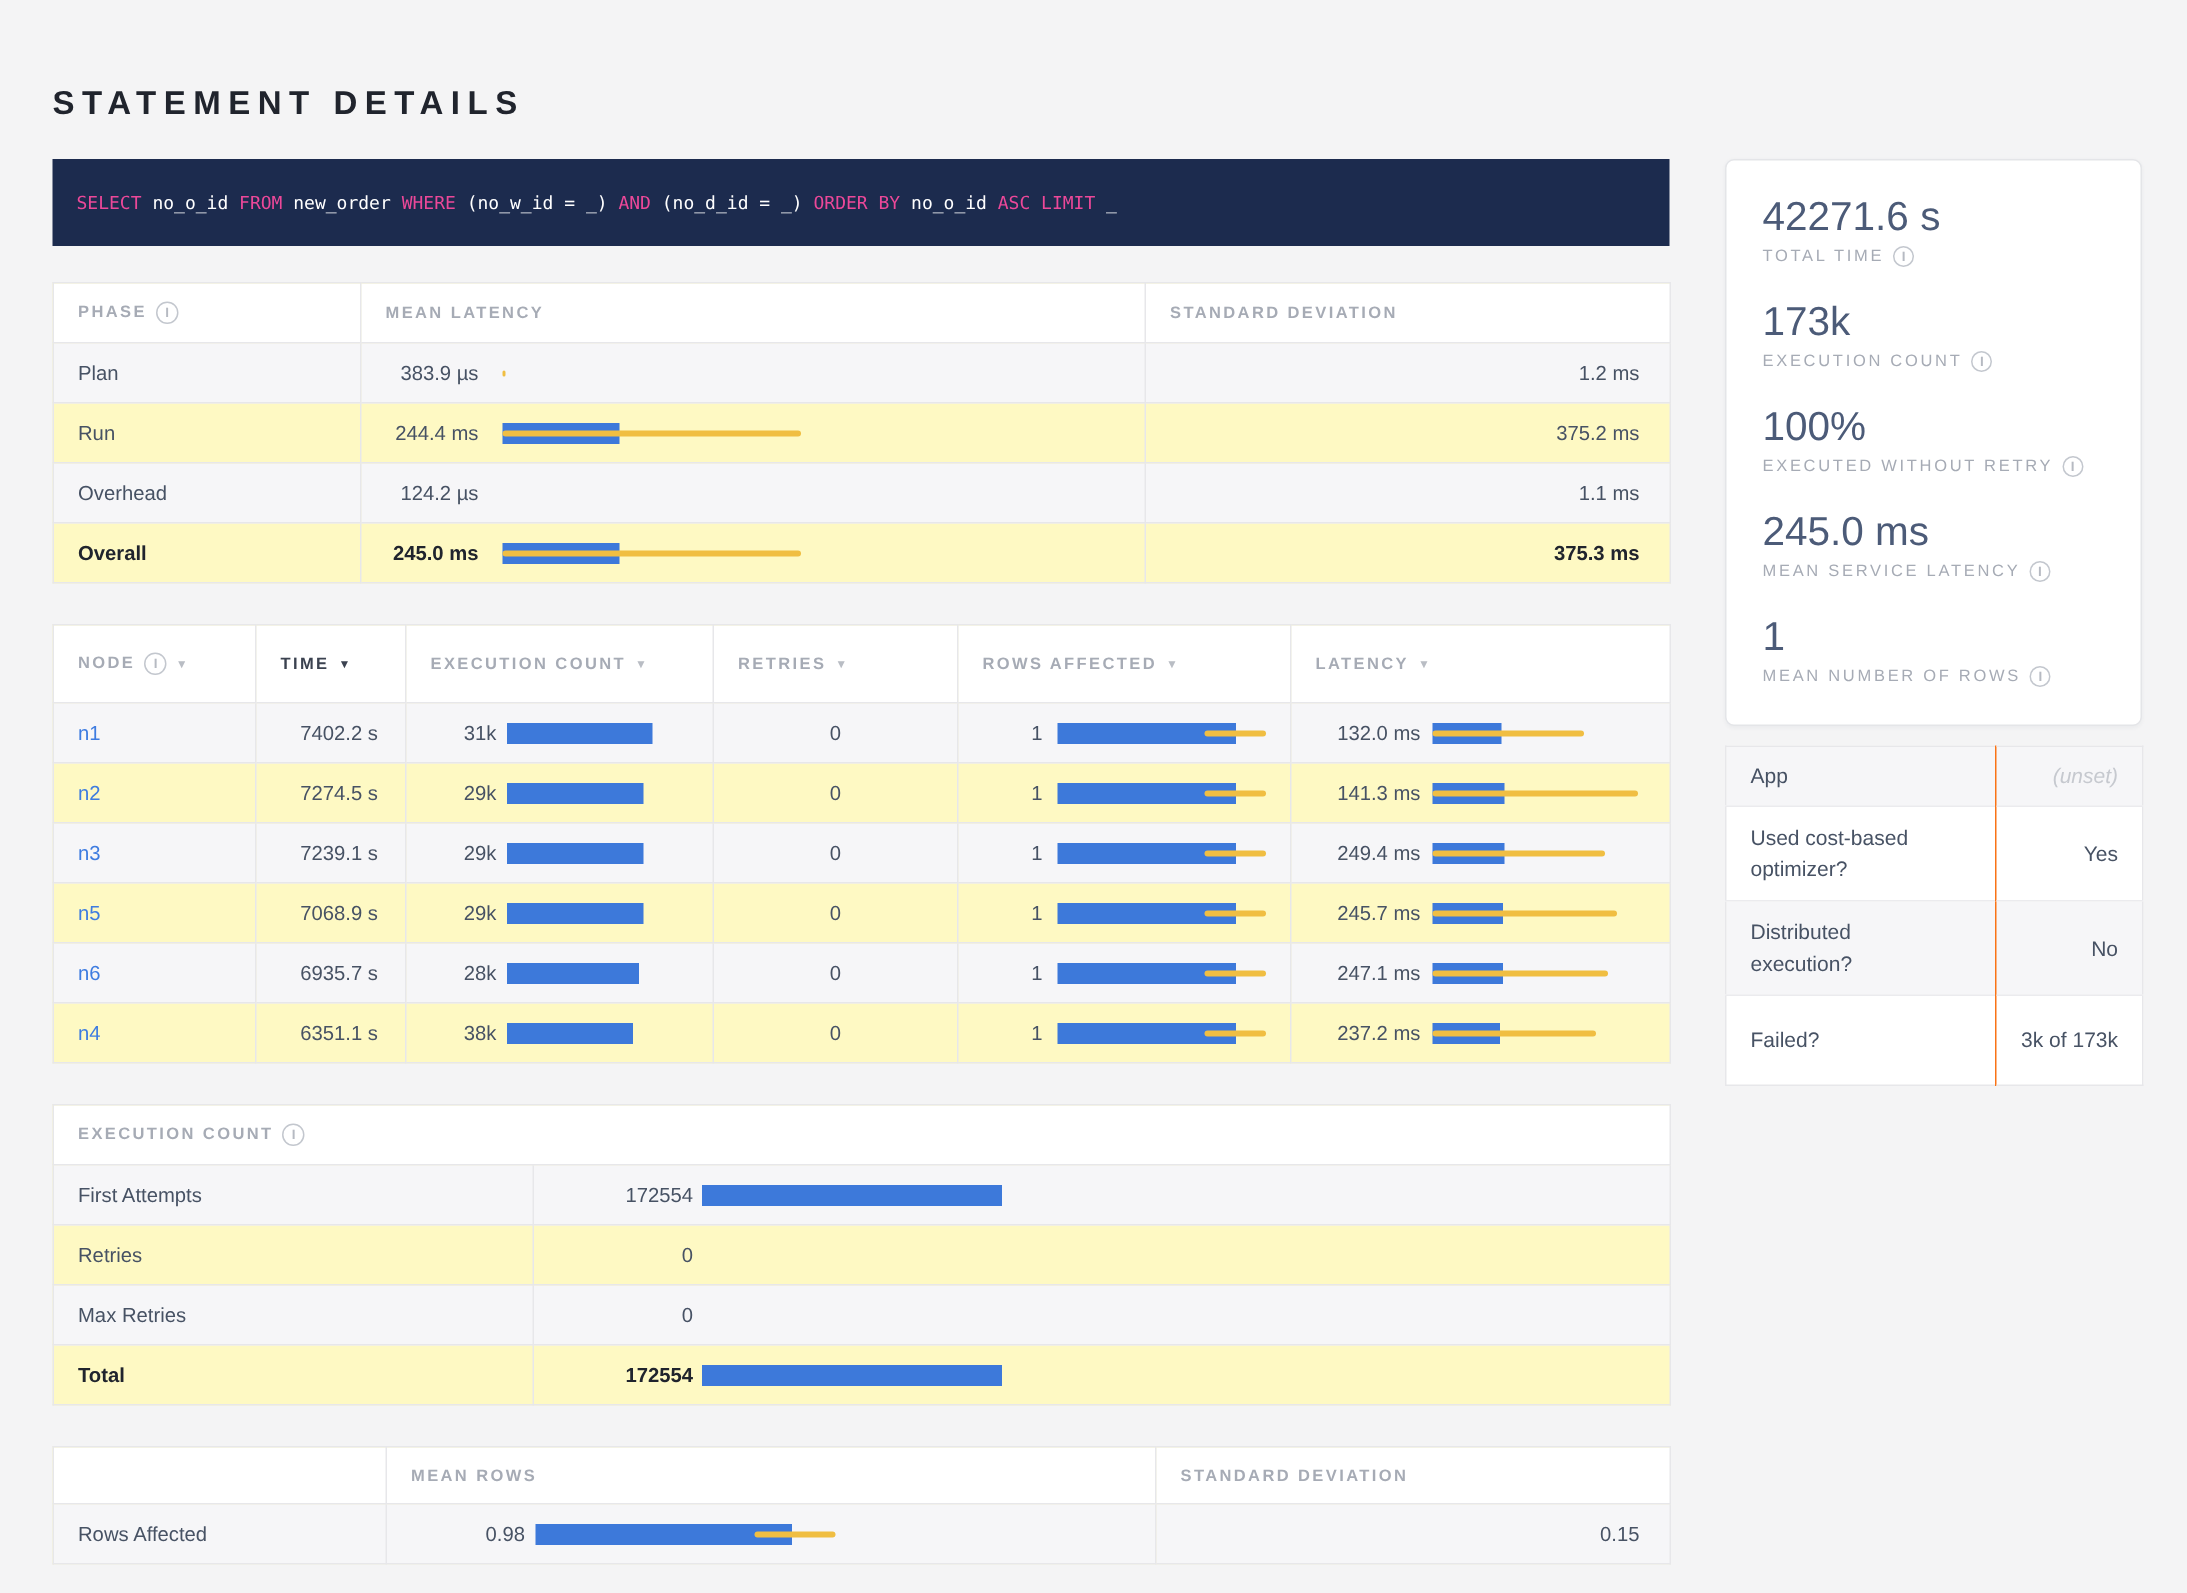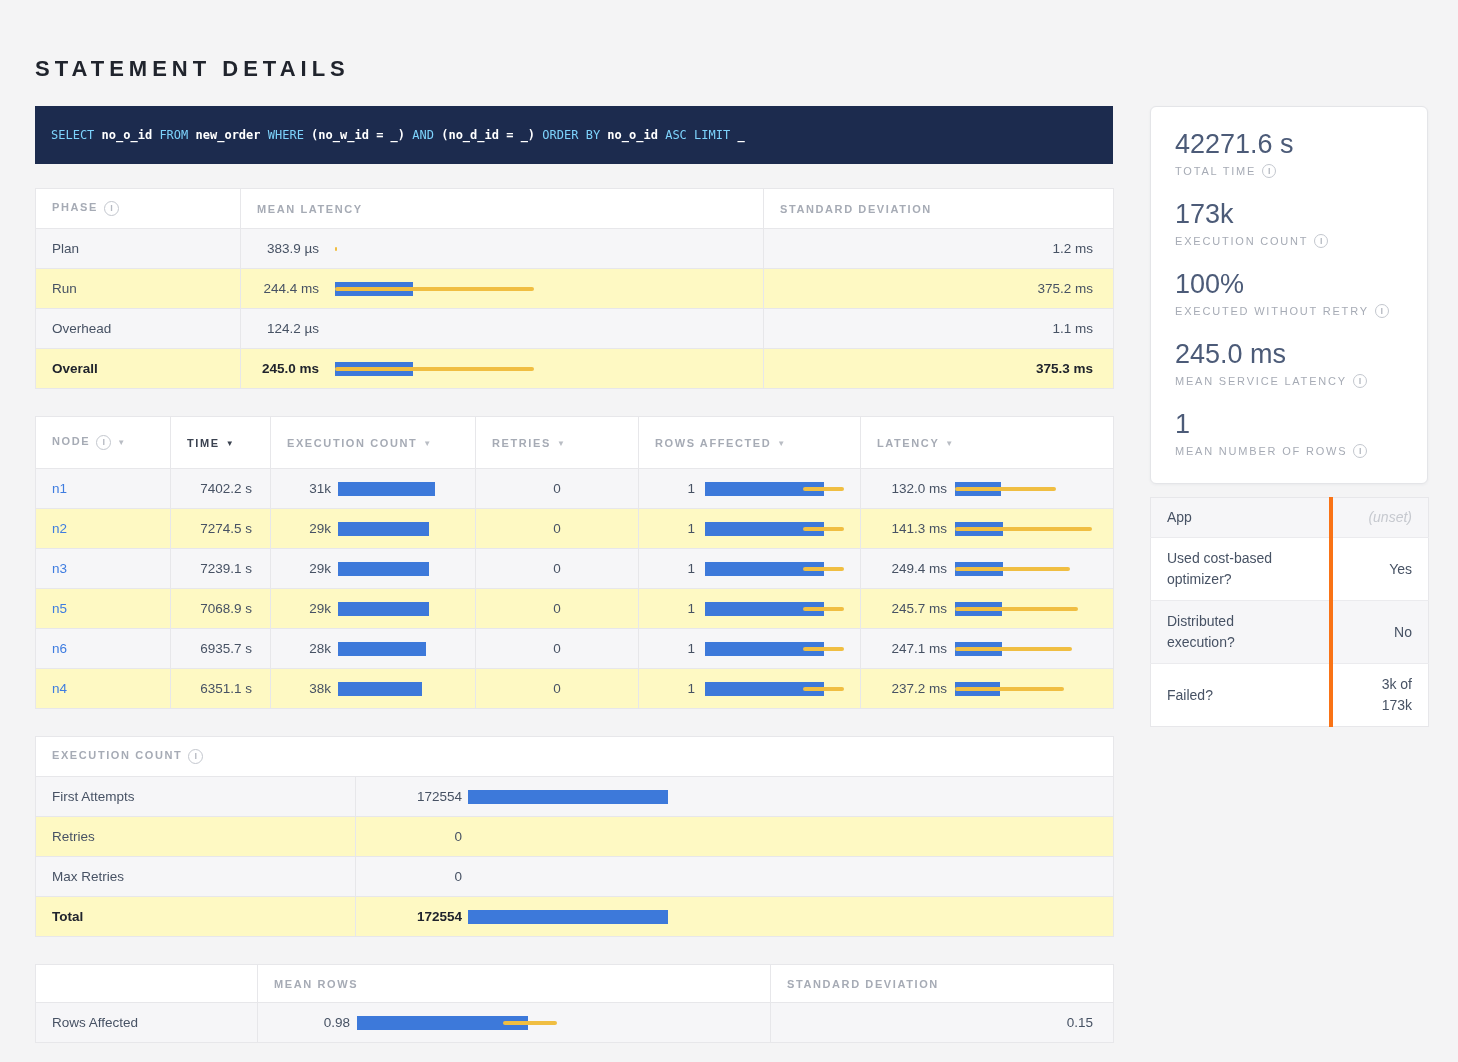--- a/index.html
+++ b/index.html
@@ -19,22 +19,22 @@
   .main-col { width:1078px; flex:0 0 1078px; }
   .side-col { width:278px; flex:0 0 278px; margin-left:37px; }
 
   
   .sqlbox {
     background:#1c2b4e; height:58px; display:flex; align-items:center;
     padding:0 16px; margin-bottom:24px;
     font-family:"DejaVu Sans Mono", monospace; font-size:12px; line-height:1.4;
     white-space:nowrap; overflow:hidden;
   }
-  .sqlbox .kw { color:#7dd3fc; }
-  .sqlbox .id { color:#ffffff; font-weight:bold; }
+  .sqlbox .kw { color:#ec4899; }
+  .sqlbox .id { color:#ffffff; font-weight:normal; }
 
   
   table { border-collapse:collapse; width:1078px; background:#fef9c3; table-layout:fixed; }
   table, th, td { border:1px solid #e7e7ea; }
   th {
     height:40px; padding:0 16px; text-align:left;
     font-size:11px; font-weight:bold; letter-spacing:1.6px;
     color:#a6abb5; text-transform:uppercase; background:#fff;
     white-space:nowrap;
   }
@@ -116,21 +116,21 @@
   }
   .stat .l .info-icon { width:14px; height:14px; line-height:12px; }
 
   
   .details-table { width:278px; background:#fff; border:1px solid #e7e7ea; border-collapse:collapse; }
   .details-table td { border:0; border-top:1px solid #ebebee; height:auto; padding:10px 16px; font-size:14px; vertical-align:middle; }
   .details-table tr:first-child td { border-top:0; }
   .details-table tr:nth-child(odd) { background:#f6f6f8; }
   .details-table .d-label { width:180px; }
   .details-table .d-label span { display:inline-block; max-width:118px; line-height:1.5; }
-  .details-table .d-value { width:98px; text-align:right; border-left:4px solid #f97316; color:#475264; }
+  .details-table .d-value { width:98px; text-align:right; border-left:1px solid #f97316; color:#475264; }
   .details-table .d-value span { display:inline-block; max-width:66px; line-height:1.5; text-align:right; }
   .details-table .tall td { height:60px; }
   .details-table .unset .d-value span { color:#c6c9cf; font-style:italic; }
   .details-table .row-app td { height:40px; padding-top:0; padding-bottom:0; }
 </style>
 </head>
 <body>
 
 <div class="page">
   <h1 class="page-title">Statement Details</h1>

